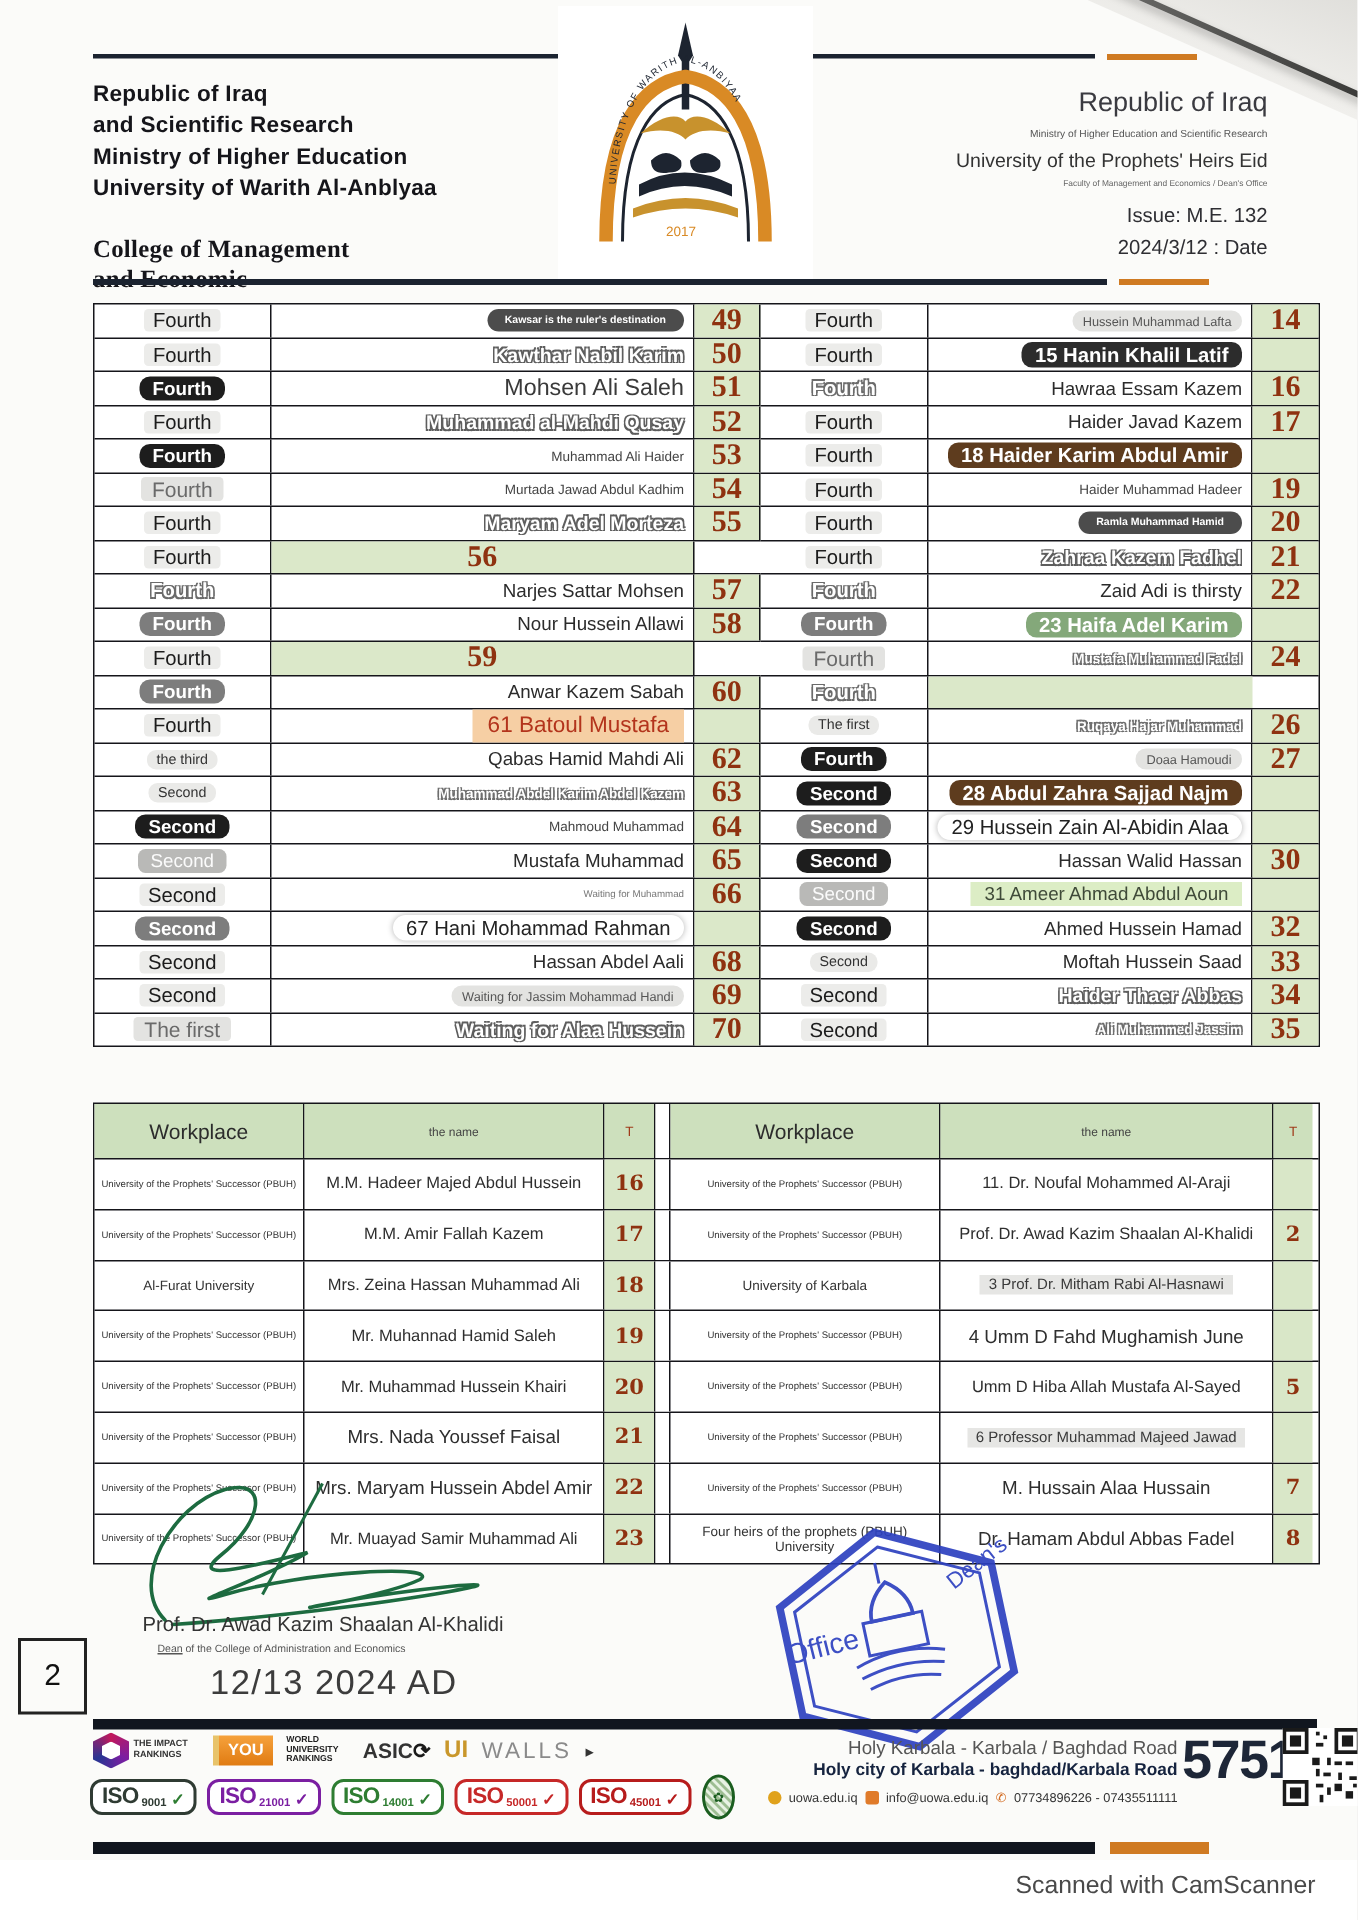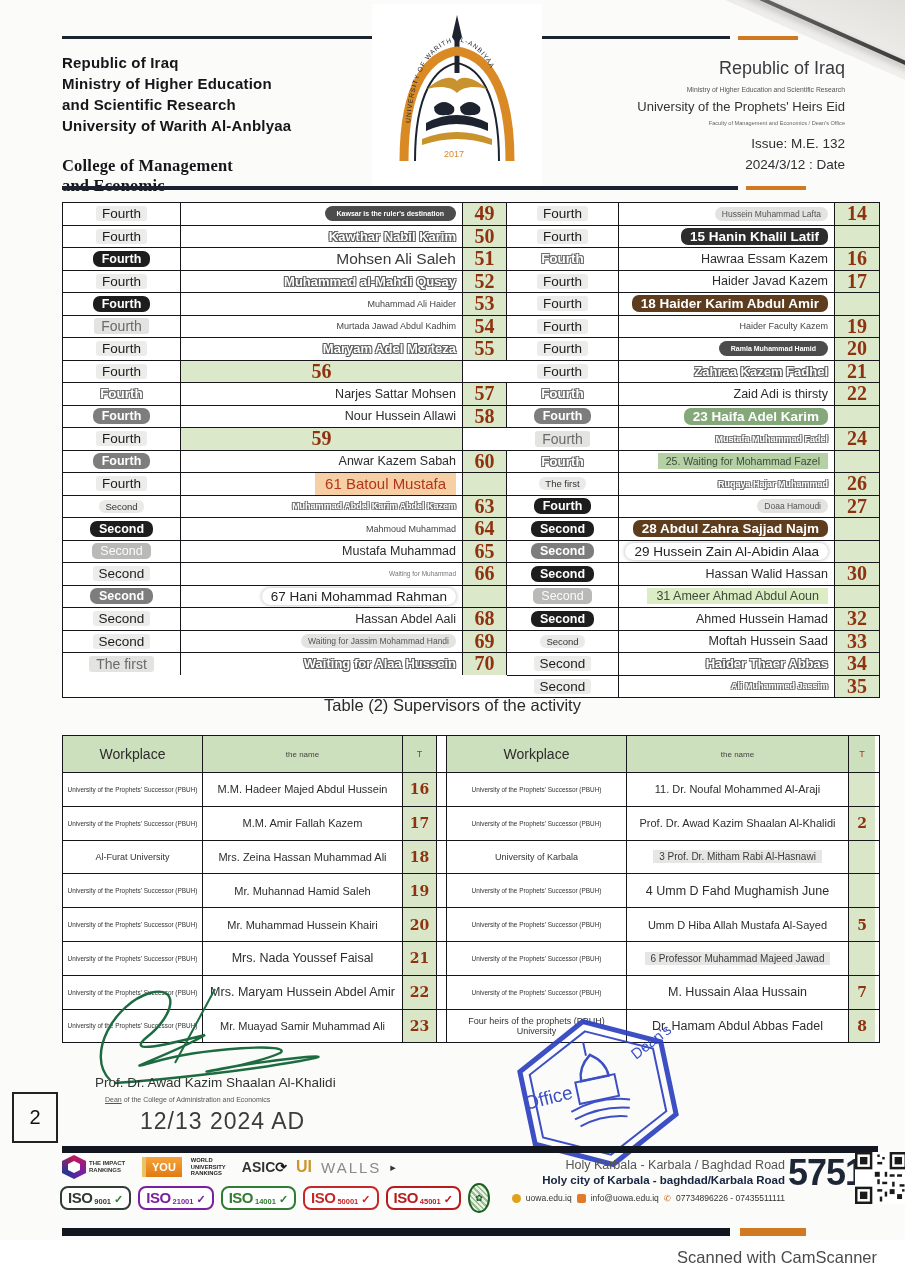--- a/index.html
+++ b/index.html
@@ -130,22 +130,22 @@
 
 <div class="paper">
 
   <div class="abs rule" style="left:62px;top:36px;width:668px;"></div>
   <div class="abs rule orange" style="left:738px;top:36px;width:60px;height:4px;"></div>
   <div class="abs fold"></div>
   <div class="abs pen-line"></div>
 
   <div class="abs hdr-left">
     <div class="l">Republic of Iraq</div>
+    <div class="l">and Scientific Research</div>
     <div class="l">Ministry of Higher Education</div>
-    <div class="l">and Scientific Research</div>
     <div class="l">University of Warith Al-Anblyaa</div>
     <div class="l serif" style="margin-top:20px;">College of Management</div>
     <div class="l serif">and Economic</div>
   </div>
 
   <div class="abs emblem">
     <svg width="150" height="168" viewBox="0 0 150 168">
       <path d="M75 4 L80 26 L75 34 L70 26 Z" fill="#1d2430"></path>
       <rect x="72.5" y="30" width="5" height="32" fill="#1d2430"></rect>
       <path d="M22 150 C22 70 48 44 75 40 C102 44 128 70 128 150" fill="none" stroke="#d98a25" stroke-width="9"></path>
@@ -263,20 +263,27 @@
           <div class="c cv-plain">
             <span>Fourth</span>
           </div>
           <div class="c name nv-hlorange">
             <span>61 Batoul Mustafa</span>
           </div>
           <div class="c num"></div>
         </div>
         <div class="row">
           <div class="c cv-small">
+            <span>the third</span>
+          </div>
+          <div class="c name nv-plain">Qabas Hamid Mahdi Ali</div>
+          <div class="c num">62</div>
+        </div>
+        <div class="row">
+          <div class="c cv-small">
             <span>Second</span>
           </div>
           <div class="c name nv-outline-sm">Muhammad Abdel Karim Abdel Kazem</div>
           <div class="c num">63</div>
         </div>
         <div class="row">
           <div class="c cv-dark">
             <span>Second</span>
           </div>
           <div class="c name nv-small">Mahmoud Muhammad</div>
@@ -368,21 +375,21 @@
           </div>
           <div class="c name nv-bbrown">
             <span>18 Haider Karim Abdul Amir</span>
           </div>
           <div class="c num"></div>
         </div>
         <div class="row">
           <div class="c cv-plain">
             <span>Fourth</span>
           </div>
-          <div class="c name nv-small">Haider Faculty Kazem</div>
+          <div class="c name nv-small">Haider Muhammad Hadeer</div>
           <div class="c num">19</div>
         </div>
         <div class="row">
           <div class="c cv-plain">
             <span>Fourth</span>
           </div>
           <div class="c name nv-bdark">
             <span>Ramla Muhammad Hamid</span>
           </div>
           <div class="c num">20</div>
@@ -414,23 +421,20 @@
           <div class="c cv-light">
             <span>Fourth</span>
           </div>
           <div class="c name nv-outline-sm">Mustafa Muhammad Fadel</div>
           <div class="c num">24</div>
         </div>
         <div class="row">
           <div class="c cv-outline">
             <span>Fourth</span>
           </div>
-          <div class="c name nv-hlgreen">
-            <span>25. Waiting for Mohammad Fazel</span>
-          </div>
           <div class="c num"></div>
         </div>
         <div class="row">
           <div class="c cv-small">
             <span>The first</span>
           </div>
           <div class="c name nv-outline-sm">Ruqaya Hajar Muhammad</div>
           <div class="c num">26</div>
         </div>
         <div class="row">
@@ -500,21 +504,20 @@
         <div class="row">
           <div class="c cv-plain">
             <span>Second</span>
           </div>
           <div class="c name nv-outline-sm">Ali Muhammed Jassim</div>
           <div class="c num">35</div>
         </div>
       </div>
   </div>
 
-  <div class="abs t2-title">Table (2) Supervisors of the activity</div>
   <div class="abs t2" id="t2">
       <div class="row hrow">
         <div class="c hc h-wp">Workplace</div>
         <div class="c hc h-nm">the name</div>
         <div class="c hc h-t">T</div>
         <div class="c gut"></div>
         <div class="c hc h-wp">Workplace</div>
         <div class="c hc h-nm">the name</div>
         <div class="c hc h-t">T</div>
       </div>

